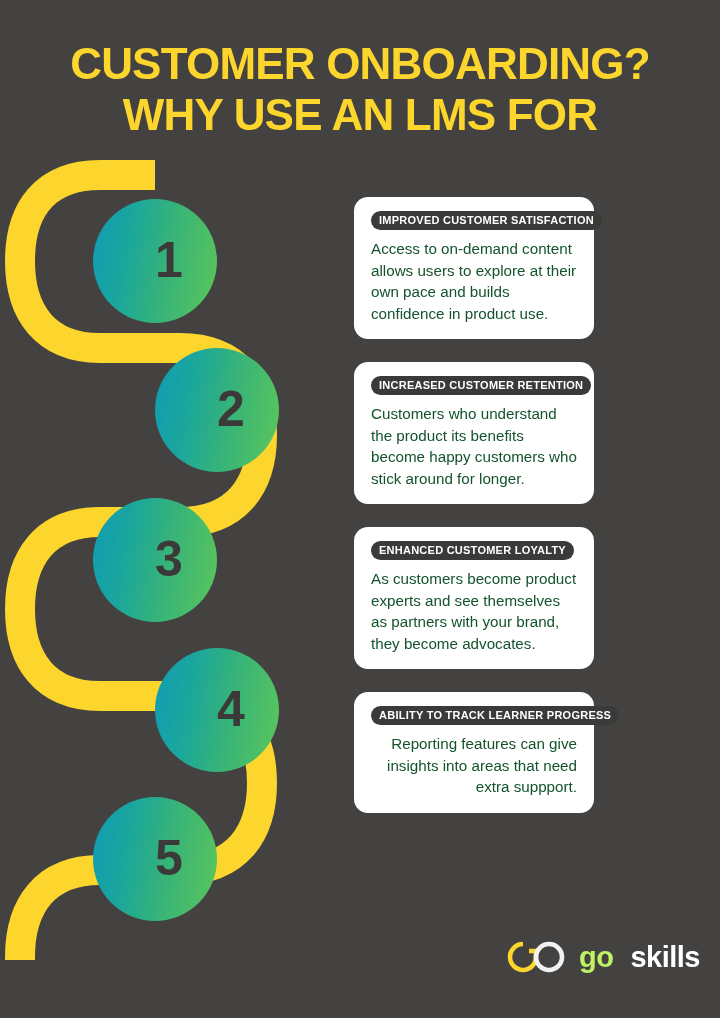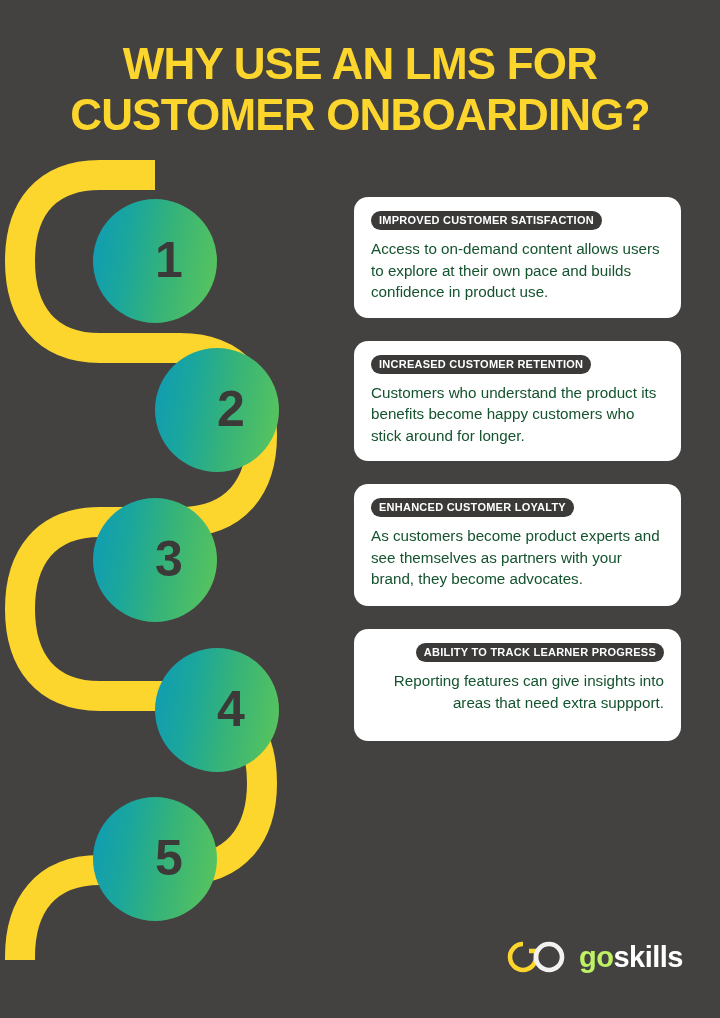--- a/index.html
+++ b/index.html
@@ -88,21 +88,21 @@
     left: 354px;
     top: 197px;
     width: 292px;
   }
 
   .card {
     background: #ffffff;
     border-radius: 14px;
     padding: 13px 17px 15px 17px;
     margin-bottom: 23px;
-    width: 327px;
+    width: 240px;
   }
 
   .card-badge {
     display: inline-block;
     background: #3b3a39;
     color: #ffffff;
     border-radius: 11px;
     padding: 4px 8px 4px 8px;
     font-family: "Liberation Sans", sans-serif;
     font-weight: bold;
@@ -144,28 +144,28 @@
 
   .logo-text {
     font-family: "Liberation Sans", sans-serif;
     font-weight: bold;
     font-size: 29px;
     line-height: 1;
     letter-spacing: -0.5px;
   }
 
   .logo-go { color: #bef264; }
-  .logo-skills { color: #ffffff; }
+  .logo-skills { color: #ffffff; margin-left: 17px; }
 </style>
 </head>
 <body>
 
 <div class="title-block">
+  <span class="title-line">CUSTOMER ONBOARDING?</span>
   <span class="title-line">WHY USE AN LMS FOR</span>
-  <span class="title-line">CUSTOMER ONBOARDING?</span>
 </div>
 
 <div class="timeline">
 
   <svg class="snake-svg" viewBox="0 0 340 800">
     <defs>
       <linearGradient id="circGrad" x1="0" y1="0.15" x2="1" y2="0.85">
         <stop offset="0%" stop-color="#0F9BB5"></stop>
         <stop offset="30%" stop-color="#1BA79B"></stop>
         <stop offset="58%" stop-color="#36B379"></stop>

